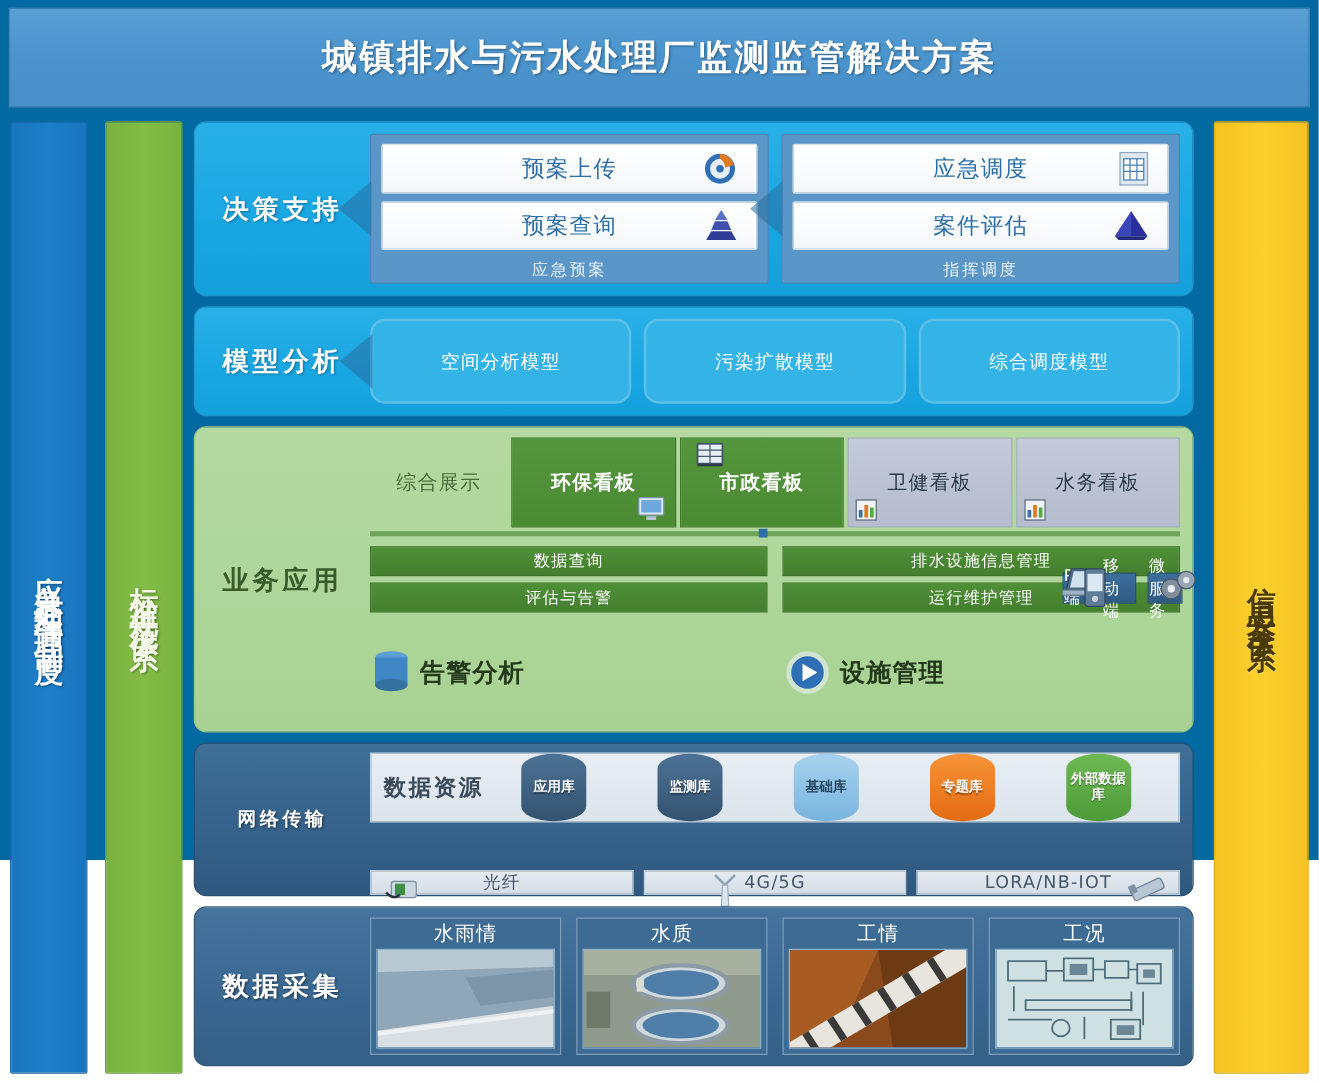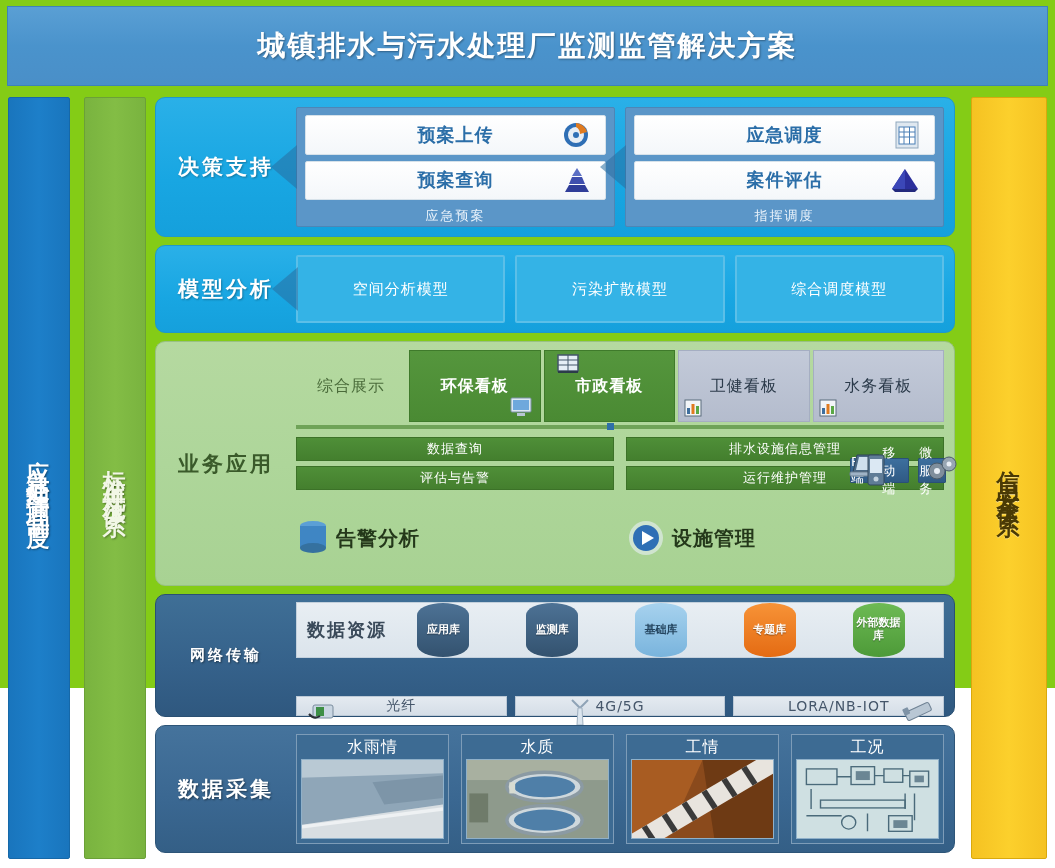--- a/index.html
+++ b/index.html
@@ -3,21 +3,21 @@
 <meta charset="utf-8">
 <title>城镇排水与污水处理厂监测监管解决方案</title>
 <style>
   * { box-sizing: border-box; margin: 0; padding: 0; }
   html, body {
     width: 1055px; height: 868px;
     font-family: "DejaVu Sans", "Liberation Sans", sans-serif;
     background: #ffffff;
     overflow: hidden;
   }
-  #root { position: relative; width: 1055px; height: 688px; background:#84cc16; }
+  #root { position: relative; width: 1055px; height: 688px; background:#0369a1; }
 
   
   .titlebar {
     position: absolute; left: 7px; top: 6px; width: 1041px; height: 80px;
     background: linear-gradient(180deg,#5a9fd4 0%, #4a93cc 50%, #4a8fc8 100%);
     border: 1px solid #3f82b8;
     display: flex; align-items: center; justify-content: center;
   }
   .titlebar .title {
     color: #ffffff; font-size: 28px; font-weight: bold; letter-spacing: 2px;
@@ -61,39 +61,39 @@
   .dec-groups { position:absolute; left:140px; right:10px; top:9px; bottom:9px; display:flex; gap:10px; }
   .dec-group {
     flex:1; background:#5b96c8; border:1px solid #4d86b6; border-radius:2px;
     display:flex; flex-direction:column; padding:7px 8px 0 8px; position:relative;
   }
   .dec-row {
     flex:1; margin-bottom:6px; background: linear-gradient(180deg,#ffffff,#f4f7fa);
     border:1px solid #d7e2ea; border-radius:2px;
     display:flex; align-items:center; justify-content:center; position:relative;
   }
-  .dec-row .txt { font-size:18px; color:#2b6ea8; font-weight:bold; letter-spacing:1px; }
+  .dec-row .txt { font-size:18px; color:#2b6ea8; font-weight:normal; letter-spacing:1px; }
   .dec-row .ic { position:absolute; right:14px; top:50%; transform:translateY(-50%); }
   .dec-sub { height:20px; display:flex; align-items:center; justify-content:center;
              color:#eaf3fb; font-size:13px; letter-spacing:2px; }
   
   .arrow-tail { position:absolute; left:-26px; top:50%; margin-top:-22px; width:0;height:0;
      border-top:22px solid transparent; border-bottom:22px solid transparent;
      border-right:26px solid rgba(40,110,160,.55); }
 
   
   .band-model {
     height: 88px;
     background: linear-gradient(180deg,#2ab0e8,#18a6e2 60%,#15a0dc);
     border: 1px solid #1f98cc;
   }
   .band-model .band-label { color:#ffffff; text-shadow:1px 1px 2px rgba(0,0,0,.3); }
   .model-items { position:absolute; left:140px; right:10px; top:9px; bottom:9px; display:flex; gap:10px; }
   .model-item {
-    flex:1; background:#34b3e6; border:2px solid #5bbfe8; border-radius:2px;
+    flex:1; background:#34b3e6; border:2px solid #5bbfe8; border-radius:12px;
     display:flex; align-items:center; justify-content:center;
     color:#ffffff; font-size:15px; letter-spacing:1px; position:relative;
   }
 
   
   .band-biz {
     height: 245px;
     background: linear-gradient(180deg,#b5d9a0,#aed69a 50%,#a8d293);
     border: 1px solid #98c184;
   }

